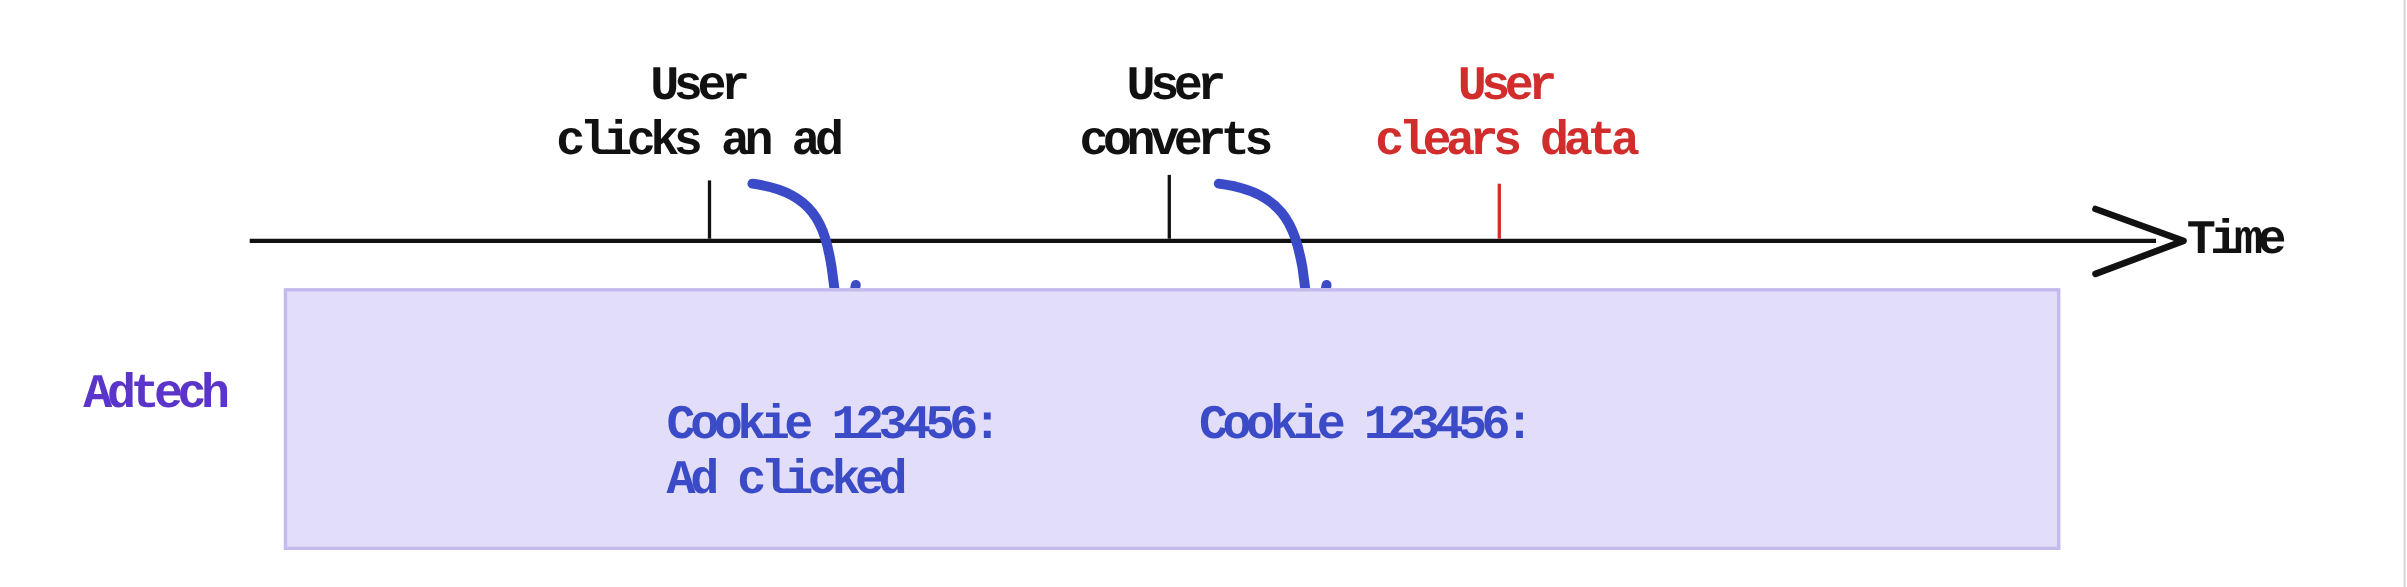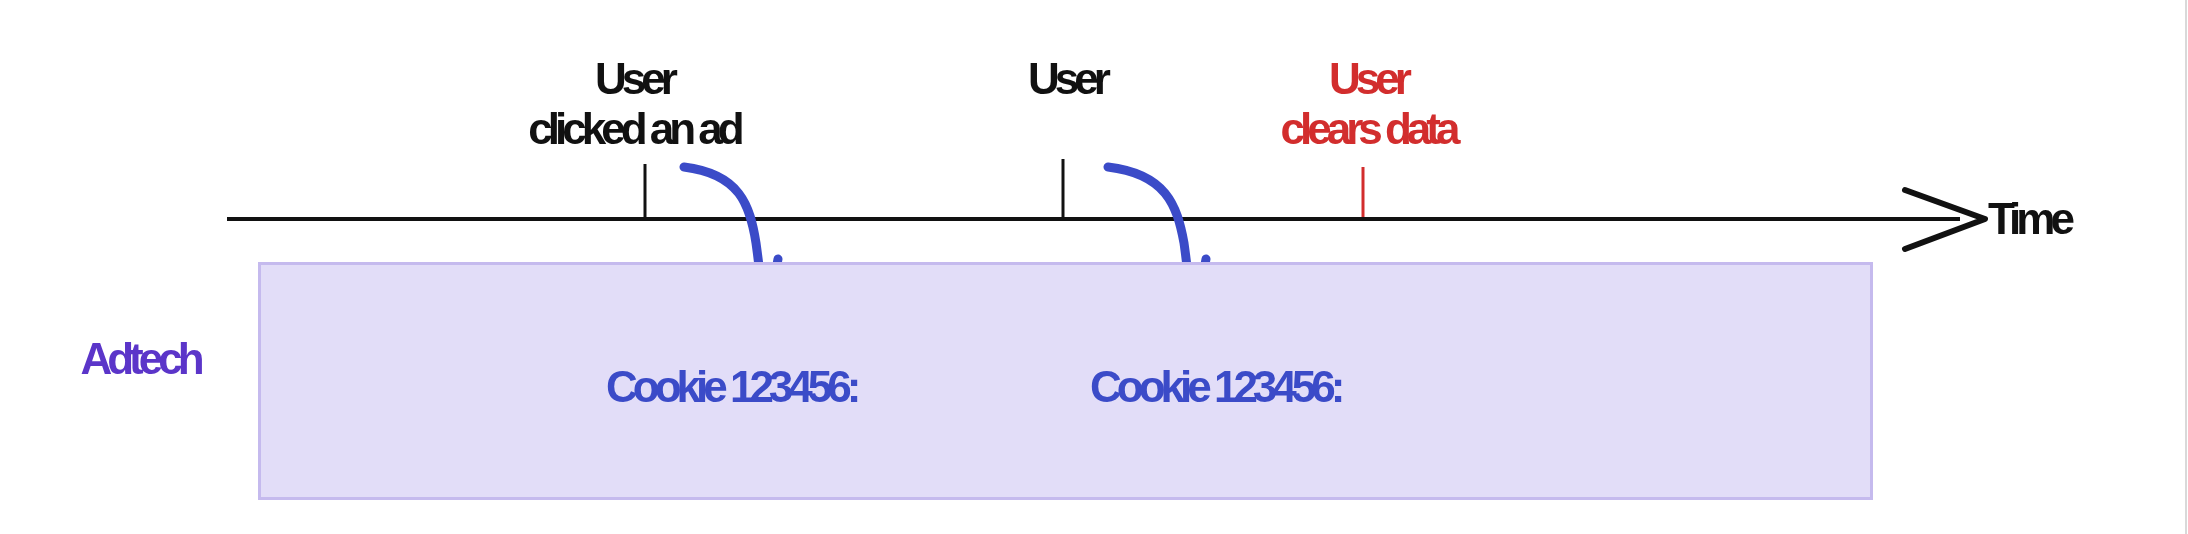--- a/index.html
+++ b/index.html
@@ -2,21 +2,21 @@
 <html style="--event-text: #111111; --cleared-event-text: #d22d2d; --arrow-blue: #3b4bc8; --record-text: #3b4bc8; --server-label: #5b35c9; --box-fill: #e2ddf8; --box-border: #c5baee; --timeline: #111111;"><head>
 <meta charset="utf-8">
 <style>
   html, body { margin: 0; padding: 0; background: #ffffff; }
   .canvas {
     position: relative;
     width: 2188px;
     height: 534px;
     background: #ffffff;
     overflow: hidden;
-    font-family: Liberation Sans, sans-serif;
+    font-family: Liberation Mono, monospace;
   }
   svg.art {
     position: absolute;
     left: 0; top: 0;
     width: 2188px; height: 534px;
   }
   .axis-line       { stroke: var(--timeline, #111); stroke-width: 4; }
   .axis-arrowhead  { stroke: var(--timeline, #111); stroke-width: 6; fill: none;
                      stroke-linecap: round; stroke-linejoin: round; }
   .tick            { stroke: var(--timeline, #111); stroke-width: 3; }
@@ -91,41 +91,43 @@
     <polyline class="blue-arrow" points="733,267 765,329 778,259"></polyline>
 
     <path class="blue-arrow" d="M1108,167 C1166,174 1177,205 1184,243 C1188,272 1191,300 1193,321"></path>
     <polyline class="blue-arrow" points="1161,267 1193,329 1206,259"></polyline>
 
     <line class="edge-line" x1="2186" y1="0" x2="2186" y2="534"></line>
   </svg>
 
   <div class="evt mono" style="left:634px">
     <div>User</div>
-    <div>clicked an ad</div>
+    <div>clicks an ad</div>
   </div>
 
   <div class="evt mono" style="left:1067px">
     <div>User</div>
+    <div>converts</div>
   </div>
 
   <div class="evt mono cleared" style="left:1368px">
     <div>User</div>
     <div>clears data</div>
   </div>
 
   <div class="time-label mono">Time</div>
 
   <div class="server-box"></div>
 
   <div class="server-label mono">
     <div>Adtech</div>
   </div>
 
   <div class="record first mono">
     <div>Cookie 123456:</div>
+    <div>Ad clicked</div>
   </div>
 
   <div class="record second mono">
     <div>Cookie 123456:</div>
   </div>
 
 </div>
 
 </body></html>

